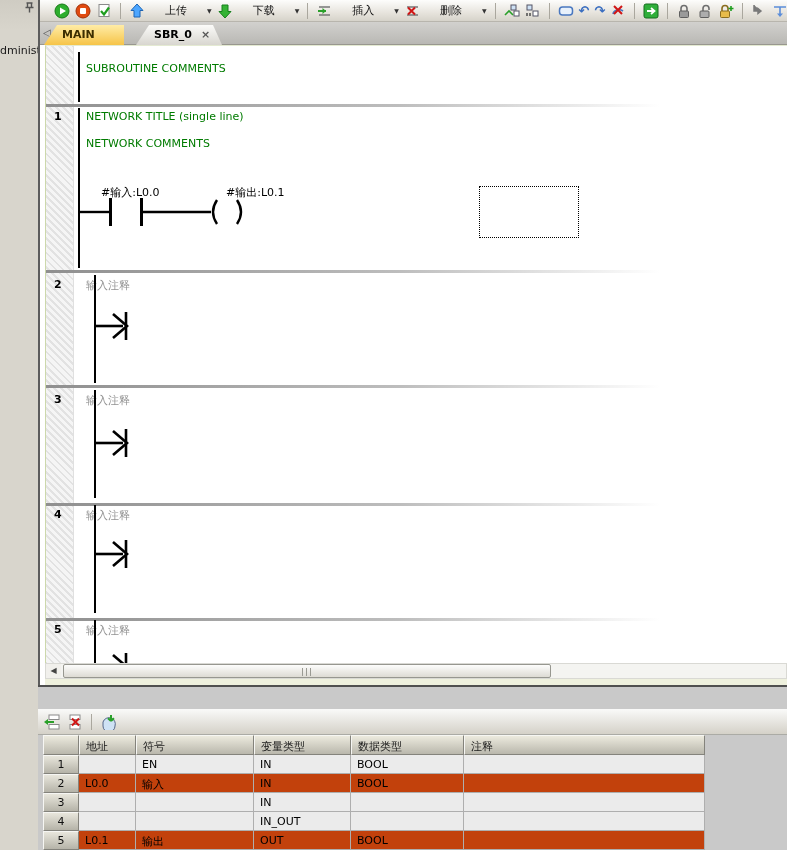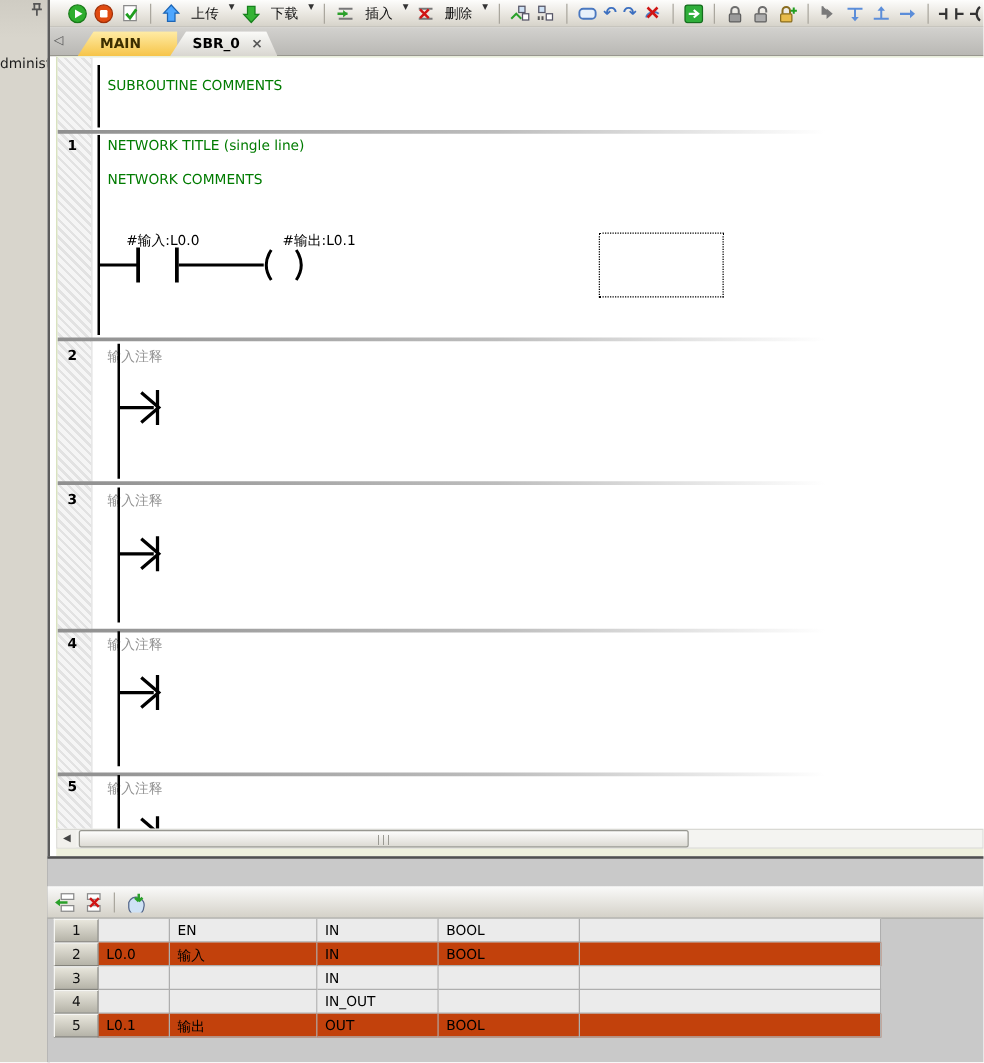--- a/index.html
+++ b/index.html
@@ -15,32 +15,32 @@
   .win-border { position:absolute; left:38px; top:0; width:2px; height:850px; background:#5c5c5c; }
 
   
   .main-win { position:absolute; left:40px; top:0; width:747px; height:850px; background:#fff; }
 
   
   .toolbar { position:absolute; left:0; top:0; width:747px; height:22px;
     background:linear-gradient(to bottom,#fdfdfc,#e7e4dd 60%,#d6d3ca);
     border-bottom:1px solid #b8b5ad; display:flex; align-items:center; padding-left:14px; gap:5px; overflow:hidden; }
   .tsep { width:1px; height:16px; background:#aaa79e; margin:0 3px; flex:none; }
-  .tbtn { display:flex; align-items:flex-start; gap:8px; flex:none; cursor:default; }
+  .tbtn { display:flex; align-items:center; gap:20px; flex:none; cursor:default; }
   .tbtn .lbl { color:#111; }
   .caret { font-size:6px; color:#333; line-height:1; }
   .icon16 { width:16px; height:16px; display:block; flex:none; }
   .glyph-icon { font-weight:bold; line-height:16px; }
 
   
   .tabbar { position:absolute; left:0; top:22px; width:747px; height:23px;
     background:linear-gradient(to bottom,#d2d1ce,#b9b8b4); border-bottom:1px solid #98978f; }
   .tabnav { position:absolute; left:3px; top:6px; color:#555; font-size:10px; line-height:10px; }
   .tab { position:absolute; top:3px; height:20px; padding:3px 10px 0 18px; font-weight:bold; }
-  .tab-main { left:22px; width:80px; background:linear-gradient(to bottom,#ffeca6,#f6c448);
+  .tab-main { left:4px; width:80px; background:linear-gradient(to bottom,#ffeca6,#f6c448);
     clip-path:polygon(13px 0,100% 0,100% 100%,0 100%); color:#3c2e00; }
   .tab-active { left:96px; width:86px; background:linear-gradient(to bottom,#fbfbf9,#d8d6d0);
     clip-path:polygon(13px 0,calc(100% - 9px) 0,100% 100%,0 100%); color:#000;
     display:flex; gap:9px; }
   .tab-close { color:#555; font-weight:bold; }
 
   
   .editor { position:absolute; left:5px; top:45px; width:742px; height:618px; background:#fff;
     border-left:1px solid #ccd8ab; border-top:1px solid #e4ead2; overflow:hidden; }
   .gutter { position:absolute; left:0; top:0; width:28px; height:618px;
@@ -323,20 +323,28 @@
           <path d="M7 4.5 l7 7 M14 4.5 l-7 7" stroke="#d01515" stroke-width="2"></path>
         </svg>
         <div class="tsep"></div>
         <svg width="18" height="16" viewBox="0 0 18 16">
           <path d="M3 8 a6 6 0 0 1 12 4 a6 6 0 0 1 -12 0 z" fill="#cfe2f5" stroke="#55678a"></path>
           <path d="M11 1 v6 M11 7 l-3 -2.8 M11 7 l3 -2.8" stroke="#2aa02a" stroke-width="2" fill="none"></path>
         </svg>
       </div>
 
       <div class="vt-table">
+        <div class="vt-row hdr">
+          <div class="hcell c0"></div>
+          <div class="hcell c1">地址</div>
+          <div class="hcell c2">符号</div>
+          <div class="hcell c3">变量类型</div>
+          <div class="hcell c4">数据类型</div>
+          <div class="hcell c5">注释</div>
+        </div>
         <div class="vt-row rowa">
           <div class="ncell c0">1</div>
           <div class="dcell c1"></div>
           <div class="dcell c2">EN</div>
           <div class="dcell c3">IN</div>
           <div class="dcell c4">BOOL</div>
           <div class="dcell c5"></div>
         </div>
         <div class="vt-row rowb">
           <div class="ncell c0">2</div>

